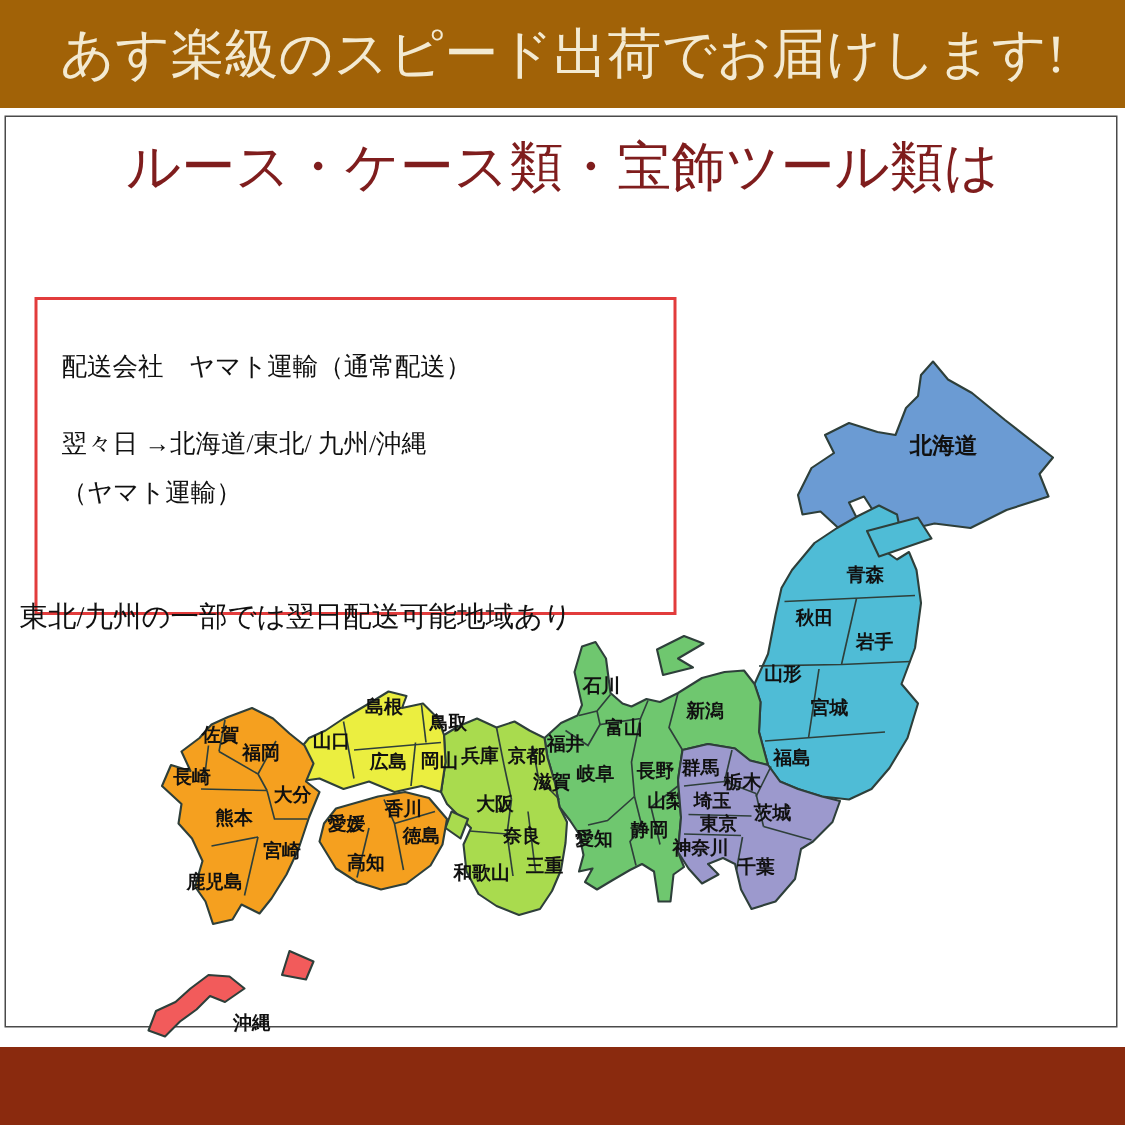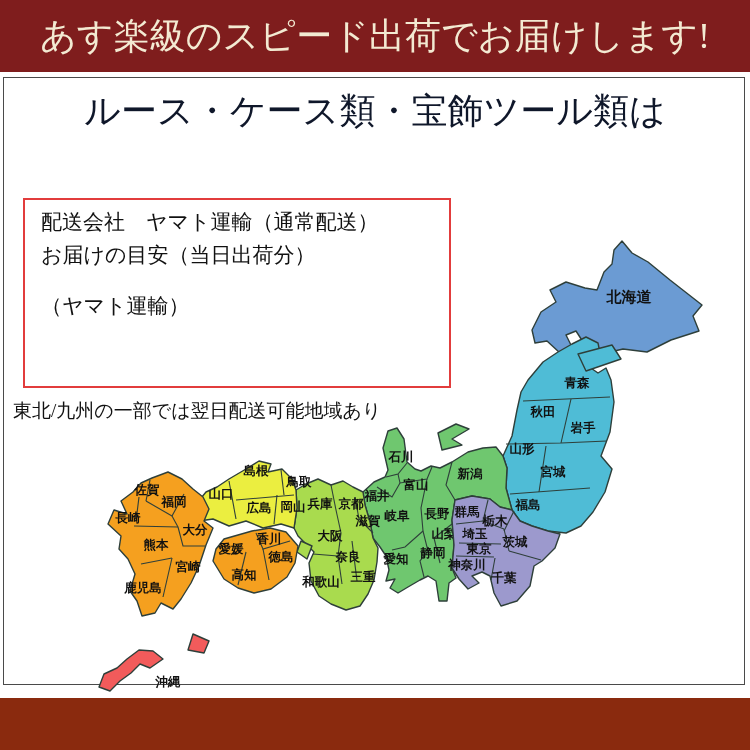--- a/index.html
+++ b/index.html
@@ -15,56 +15,56 @@
     font-family:"Liberation Serif","DejaVu Serif",serif;
     font-size:36px;white-space:nowrap;letter-spacing:0px;
   }
   .content-box{
     position:absolute;left:3px;top:77px;width:740px;height:606px;
     border:1px solid #4a4a4a;background:#ffffff;
   }
   .heading{
     position:absolute;left:0;top:88px;width:750px;text-align:center;
     font-family:"Liberation Serif","DejaVu Serif",serif;
-    font-size:36px;line-height:47px;color:#0f172a;white-space:nowrap;
+    font-size:36px;line-height:47px;color:#7f1d1d;white-space:nowrap;
   }
   .info-box{
     position:absolute;left:23px;top:198px;width:398px;height:168px;
     border-width:2px;border-style:solid;
-    padding:6px 10px 12px 16px;
+    padding:28px 10px 12px 16px;
     font-family:Liberation Serif, serif;
-    font-size:21px;color:#111111;background:transparent;
+    font-size:17px;color:#111111;background:transparent;
   }
   .info-line{line-height:33px;white-space:nowrap;}
   .info-line.spacer{height:18px;}
   .note{
     position:absolute;left:13px;top:398px;
     font-family:"Liberation Serif","DejaVu Serif",serif;
     font-size:19px;color:#111111;white-space:nowrap;
   }
   #japan-map{position:absolute;left:0;top:0;width:750px;height:750px;}
   .footer{position:absolute;left:0;top:698px;width:750px;height:52px;}
 </style>
 </head>
 <body>
 
-<div class="banner" style="background: #7f1d1d;">
+<div class="banner" style="background: #a16207;">
   <div class="banner-text" style="color: rgb(243, 234, 210);">あす楽級のスピード出荷でお届けします!</div>
 </div>
 
 <div class="content-box"></div>
 
 <div class="heading">
   <div>ルース・ケース類・宝飾ツール類は</div>
 </div>
 
 <div class="info-box" id="info-box" style="border-color: rgb(226, 60, 60);">
     <div class="info-line">配送会社　ヤマト運輸（通常配送）</div>
-    <div class="info-line">お届けの目安（当日出荷分）</div>
     <div class="info-line spacer"></div>
+    <div class="info-line">翌々日 →北海道/東北/ 九州/沖縄</div>
     <div class="info-line">（ヤマト運輸）</div>
   </div>
 
 <div class="note">東北/九州の一部では翌日配送可能地域あり</div>
 
 <svg id="japan-map" viewBox="0 0 750 750" xmlns="http://www.w3.org/2000/svg">
     <polygon points="622,241 632,253 648,262 670,280 702,305 693,316 699,331 671,340 647,352 623,349 606,353 594,347 585,345 576,331 566,335 572,347 560,353 547,341 535,343 532,330 541,312 556,302 550,290 566,282 585,288 597,290 604,272 612,264 614,250" fill="#6B9BD3" stroke="#2E3F3A" stroke-width="1.4" stroke-linejoin="round"></polygon>
     <text x="629" y="302" text-anchor="middle" font-family="&quot;Liberation Sans&quot;,&quot;DejaVu Sans&quot;,sans-serif" font-size="15" font-weight="700" fill="#111111">北海道</text>
     <polygon points="528,380 543,362 558,352 572,344 586,337 598,343 600,353 590,356 588,366 598,373 606,368 611,380 614,402 610,432 601,456 612,469 605,492 593,512 581,526 566,533 548,531 532,526 520,521 512,510 506,488 507,468 503,456 512,436 517,410 521,392" fill="#4FBCD6" stroke="#2E3F3A" stroke-width="1.4" stroke-linejoin="round"></polygon>
     <polygon points="578,354 612,345 621,359 586,371" fill="#4FBCD6" stroke="#2E3F3A" stroke-width="1.4" stroke-linejoin="round"></polygon>

